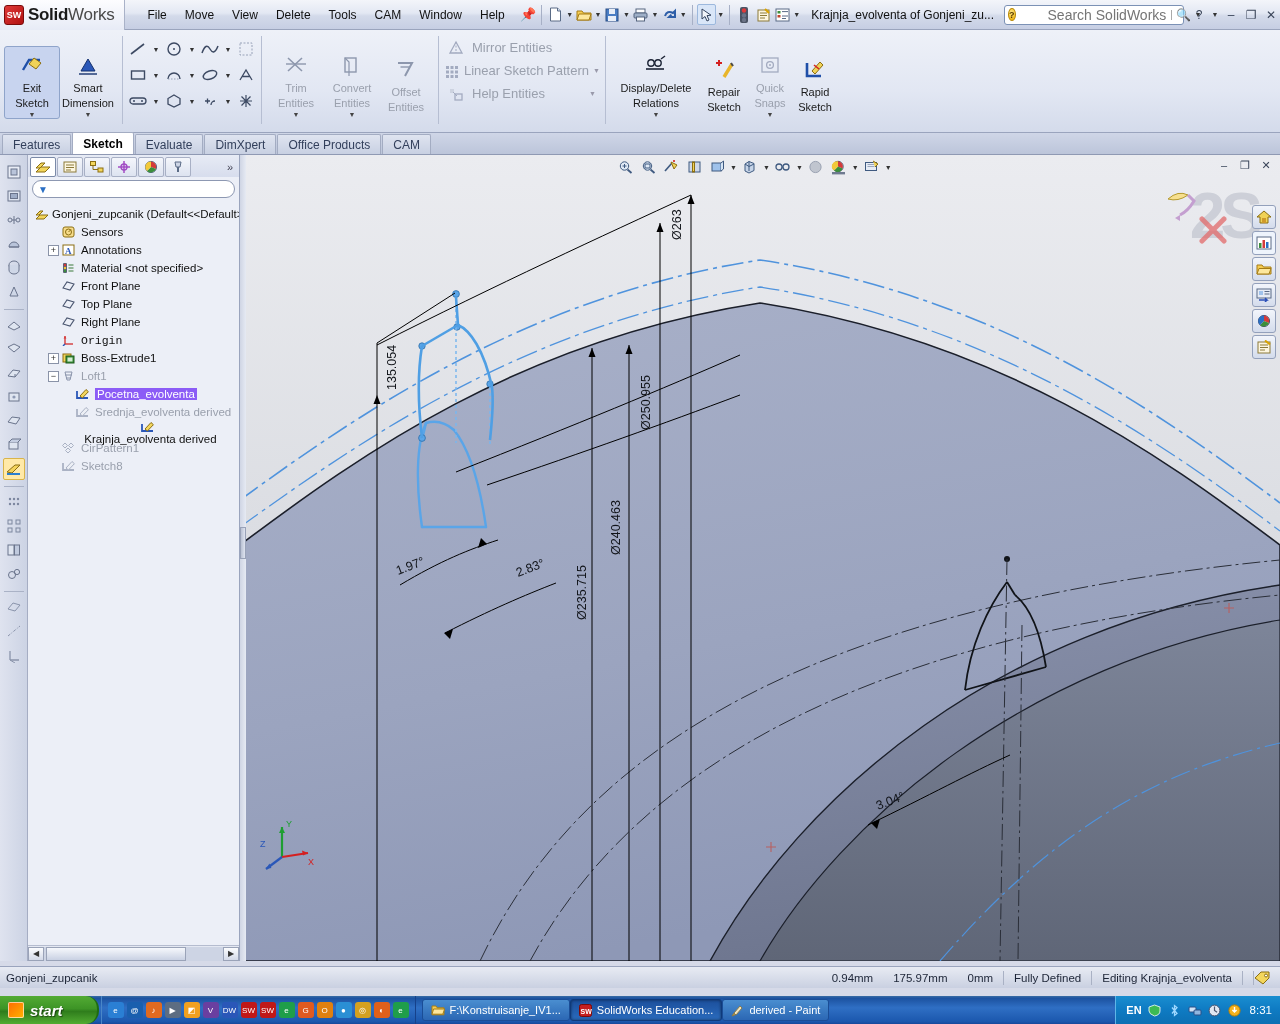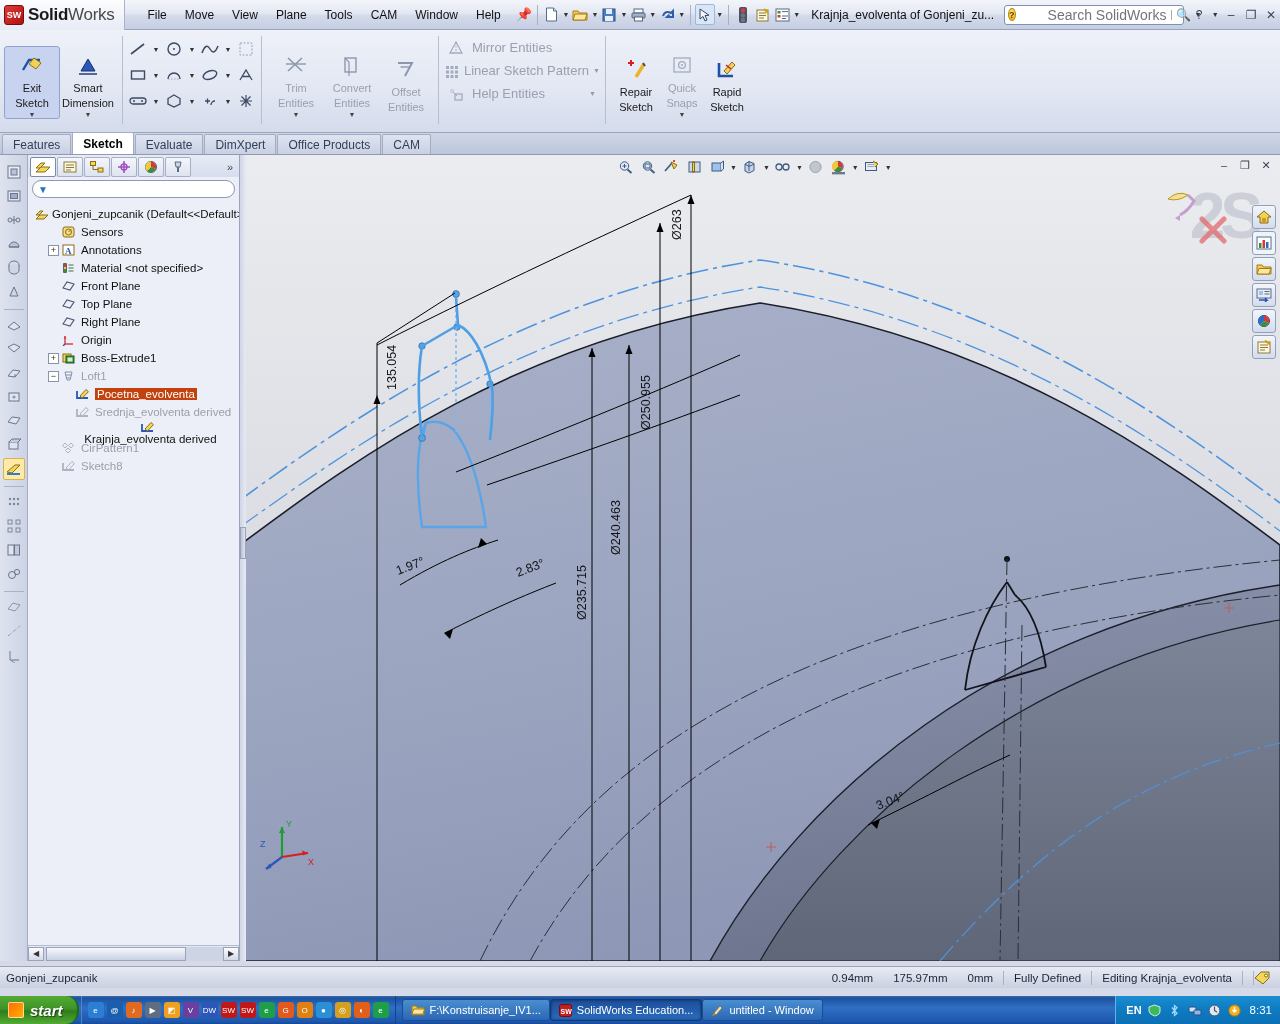--- a/index.html
+++ b/index.html
@@ -140,21 +140,21 @@
     border-radius:9px; display:flex;align-items:center;padding:0 5px;gap:4px;
   }
   .funnel{color:#2a6fc4;font-size:10px;}
   .tree-body{flex:1; overflow:hidden; padding:4px 0 0 2px; background:#eceff7;}
   .tnode{display:flex;align-items:center;height:18px;font-size:11.5px;color:#111;
     white-space:nowrap;cursor:default;}
   .tnode .exp{width:11px;height:11px;border:1px solid #8a93a8;background:#fff;
     font-size:9px;line-height:9px;text-align:center;margin-right:3px;color:#333;}
   .tnode .noexp{width:11px;margin-right:3px;}
   .tnode .ti{width:16px;text-align:center;font-size:12px;margin-right:3px;}
-  .tnode.sel-text .nm{background:#c2410c;color:#fff;padding:0 2px;}
+  .tnode.sel-text .nm{background:#8b5cf6;color:#fff;padding:0 2px;}
   .tnode.dim{color:#9aa0ad;}
   .tree-scroll-h{height:16px;background:#e4e8f2;border-top:1px solid #b5bccf;
     display:flex;align-items:center;}
   .hsb-btn{width:16px;height:14px;border:1px solid #9aa3b8;background:linear-gradient(to bottom,#fbfcfe,#d3d9e8);
     font-size:8px;display:flex;align-items:center;justify-content:center;color:#333;}
   .hsb-track{flex:1;height:14px;background:#cdd4e4;position:relative;}
   .hsb-thumb{position:absolute;left:2px;top:0;width:140px;height:14px;
     background:linear-gradient(to bottom,#f6f8fc,#c9d1e3);border:1px solid #9aa3b8;}
 
   
@@ -206,21 +206,21 @@
   .sb-div{width:1px;height:14px;background:#a9b1c4;}
   .sb-right{margin-left:auto;display:flex;align-items:center;gap:6px;padding-right:8px;}
 
   
   .taskbar{
     position:absolute;left:0;top:996px;width:1280px;height:28px;
     background:linear-gradient(to bottom,#3a6ea5 0%,#1c52a0 8%,#2f6fc4 42%,#1b57ad 92%,#17479a 100%);
     display:flex;align-items:center;
   }
   .startbtn{
-    height:28px;padding:0 14px 0 8px;display:flex;align-items:center;gap:6px;
+    height:28px;padding:0 34px 0 8px;display:flex;align-items:center;gap:6px;
     background:linear-gradient(to bottom,#53ab34 0%,#3d9426 45%,#2f7d1c 55%,#52ac32 100%);
     border-right:2px solid #1f6b12;
     border-radius:0 13px 13px 0; cursor:default;
   }
   .startbtn .flag{width:16px;height:16px;
     background:linear-gradient(135deg,#ff6a00,#ffb400);border-radius:2px;
     box-shadow:inset 0 0 0 1px rgba(255,255,255,0.6);}
   .startbtn .txt{color:#fff;font-size:15px;font-style:italic;font-weight:bold;
     text-shadow:1px 1px 1px rgba(0,0,0,0.5);}
   .qlaunch{display:flex;align-items:center;gap:3px;padding:0 6px;height:28px;
@@ -255,21 +255,21 @@
     <div class="sw-logo">
       <div class="sw-cube">SW</div>
       <div class="sw-name">
         <b>Solid</b><span class="light">Works</span>
       </div>
     </div>
     <div class="menu">
       <div class="menu-item">File</div>
       <div class="menu-item">Move</div>
       <div class="menu-item">View</div>
-      <div class="menu-item">Plane</div>
+      <div class="menu-item">Delete</div>
       <div class="menu-item">Tools</div>
       <div class="menu-item">CAM</div>
       <div class="menu-item">Window</div>
       <div class="menu-item">Help</div>
       <div class="pin-icon">📌</div>
     </div>
     <div class="tb-sep"></div>
     <div class="tb-btn">
       <svg width="15" height="15" viewBox="0 0 15 15">
           <path d="M2.5 1h7l3 3v10h-10z" fill="#fff" stroke="#5a6b86"></path>
@@ -543,20 +543,33 @@
             </svg>
           </div>
         <div class="t">Help Entities</div>
         <div class="mini-caret">▼</div>
       </div>
     </div>
 
     <div class="rb-divider"></div>
 
     <div class="rb-group">
+      <div class="big-btn" style="width:88px;">
+        <div class="icn">
+          <svg width="26" height="22" viewBox="0 0 26 22">
+              <path d="M3 14 h18" stroke="#1c2436" stroke-width="1.6"></path>
+              <circle cx="8" cy="8" r="3.2" fill="none" stroke="#1c2436" stroke-width="1.4"></circle>
+              <circle cx="15" cy="8" r="3.2" fill="none" stroke="#1c2436" stroke-width="1.4"></circle>
+              <path d="M18 4 l4 -3" stroke="#1c2436" stroke-width="1.4"></path>
+            </svg>
+        </div>
+        <div class="lbl">Display/Delete</div>
+        <div class="lbl">Relations</div>
+        <div class="dn-caret">▼</div>
+      </div>
       <div class="big-btn" style="width:48px;">
         <div class="icn">
           <svg width="24" height="22" viewBox="0 0 24 22">
               <path d="M4 4 h6 M7 1 v6" stroke="#d42020" stroke-width="2"></path>
               <path d="M12 18 L20 5" stroke="#e8b52a" stroke-width="3.4"></path>
               <path d="M19 4 L21 7" stroke="#4a4a4a" stroke-width="2"></path>
             </svg>
         </div>
         <div class="lbl">Repair</div>
         <div class="lbl">Sketch</div>
@@ -843,21 +856,21 @@
           </div>
           <div class="tnode" style="padding-left: 18px;">
             <span class="noexp"></span>
             <span class="ti">
               <svg width="13" height="12" viewBox="0 0 13 12">
                 <path d="M1 8 L5 2 L12 4 L8 10 z" fill="none" stroke="#4a5670" stroke-width="1.1"></path>
               </svg>
             </span>
             <span class="nm">Right Plane</span>
           </div>
-          <div class="tnode" style="padding-left: 18px;">
+          <div class="tnode" style="padding-left: 18px; font-family: Liberation Mono, monospace;">
             <span class="noexp"></span>
             <span class="ti">
               <svg width="13" height="12" viewBox="0 0 13 12">
                 <path d="M3 10 V2" stroke="#d43a3a" stroke-width="1.4"></path>
                 <path d="M3 10 H11" stroke="#d43a3a" stroke-width="1.4"></path>
                 <path d="M3 10 L1 12" stroke="#2a57b8" stroke-width="1.4"></path>
                 <path d="M3 2 l-1.4 2.6 h2.8 z" fill="#d43a3a"></path>
               </svg>
             </span>
             <span class="nm">Origin</span>
@@ -1292,21 +1305,21 @@
           </span>
           <span>SolidWorks Education...</span>
         </div>
         <div class="task">
           <span>
             <svg width="13" height="13" viewBox="0 0 13 13">
               <path d="M5 11 L3 9 L9 2 l2 2 z" fill="#f0e4c0" stroke="#8a7b4a"></path>
               <path d="M3 9 l-2 3 l3 -1" fill="#d4a43a" stroke="#8a7b4a"></path>
             </svg>
           </span>
-          <span>untitled - Window</span>
+          <span>derived - Paint</span>
         </div>
       </div>
     <div class="tray">
       <div class="lang">EN</div>
       <div class="tray-ic">
         <svg width="13" height="13" viewBox="0 0 13 13">
             <path d="M6.5 1 L12 3 v4 q0 4 -5.5 5 Q1 10 1 7 V3 z" fill="#3cba54" stroke="#fff" stroke-width="0.8"></path>
           </svg>
         </div>
       <div class="tray-ic">

